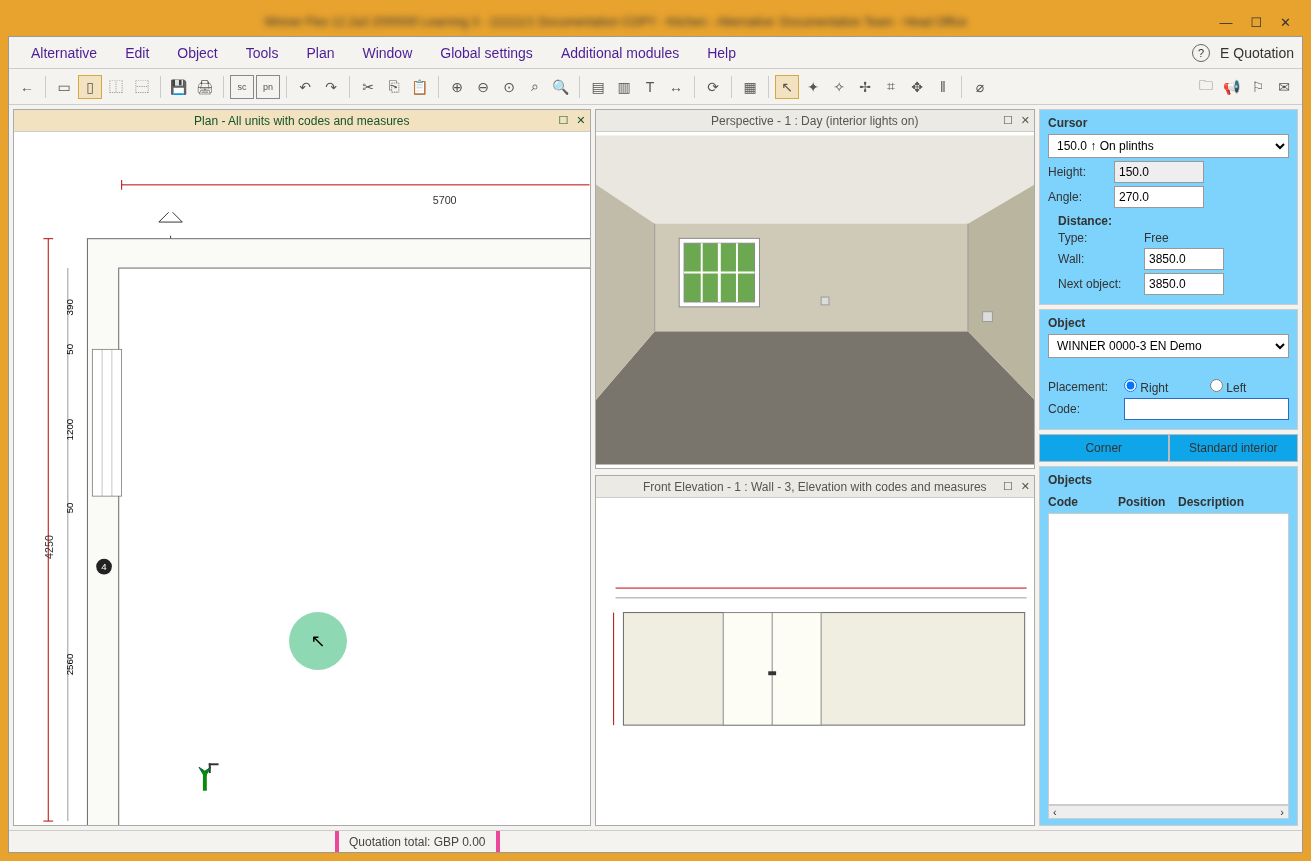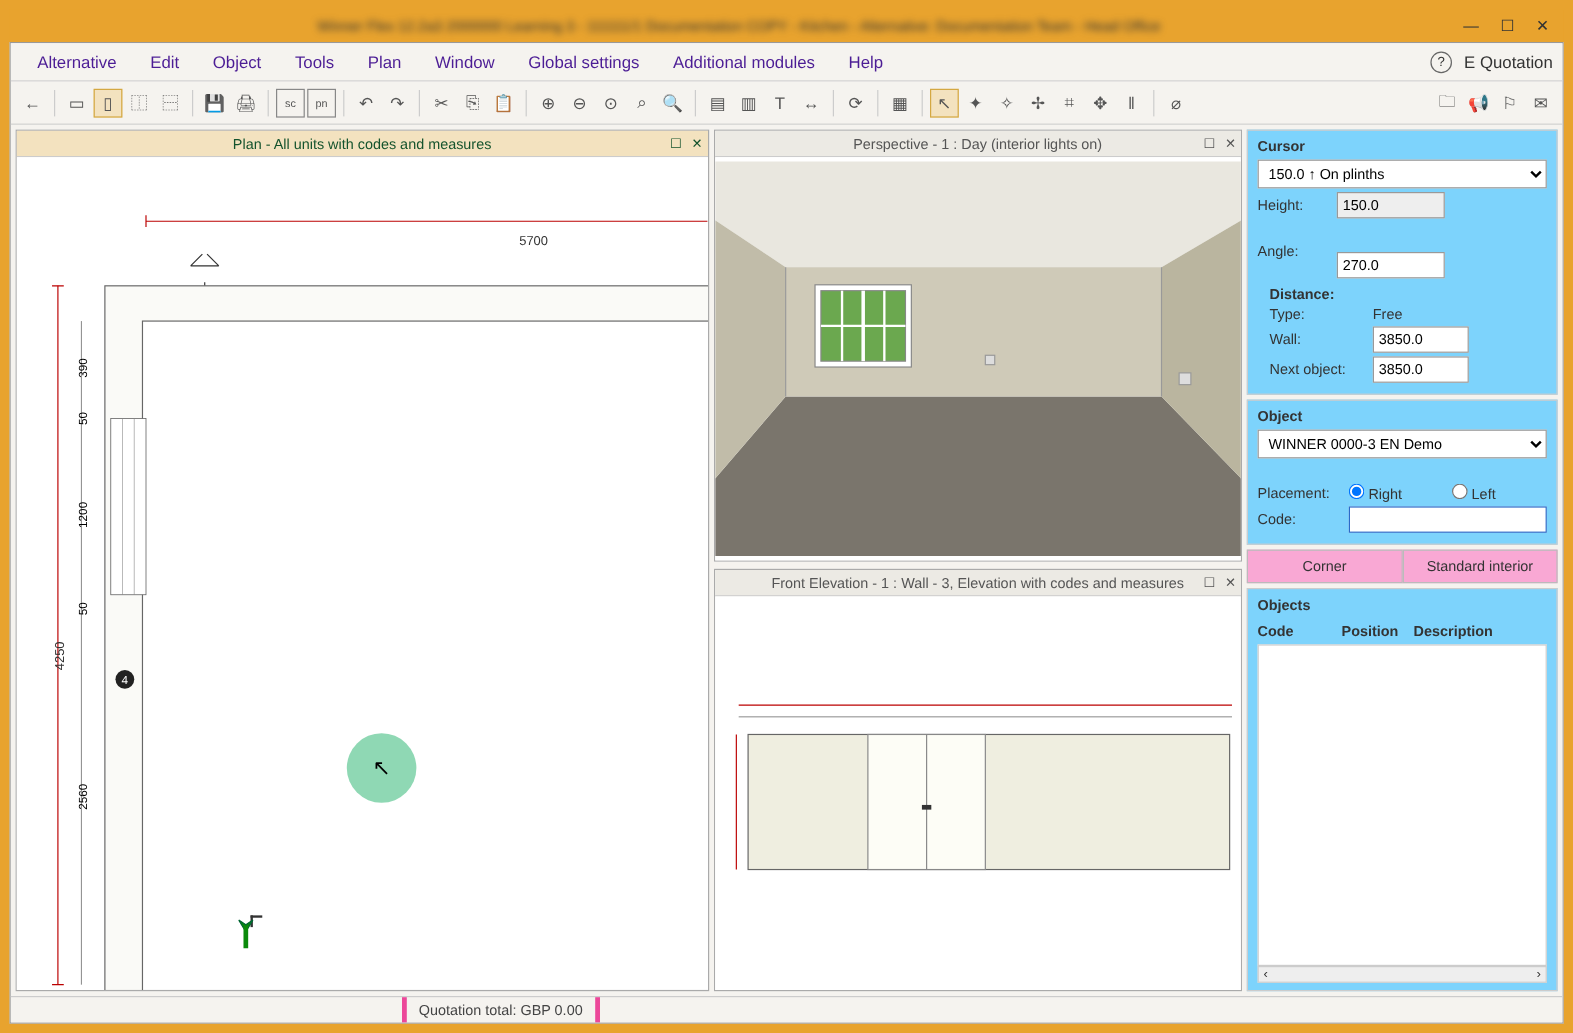--- a/index.html
+++ b/index.html
@@ -33,21 +33,21 @@
 .mid-col .pane:last-child { flex: 1; }
 .panel-group { background: #7dd3fc; border: 1px solid #ccc; padding: 6px 8px; }
 .panel-title { font-weight: bold; font-size: 12px; margin-bottom: 4px; }
 .form-row { display: flex; align-items: center; margin: 3px 0; gap: 6px; }
 .form-row label { width: 60px; font-size: 12px; }
 .form-row .lbl-wide { width: 80px; }
 input[type="text"] { border: 1px solid #999; padding: 2px 4px; font-size: 12px; height: 22px; }
 select { border: 1px solid #999; padding: 2px 4px; font-size: 12px; height: 24px; background: #fff; }
 .btn { background: #e6e4de; border: 1px solid #bbb; padding: 4px 20px; font-size: 12px; cursor: pointer; }
 .tab-row { display: flex; }
-.tab { flex: 1; text-align: center; padding: 6px 12px; background: #f9a8d4; border: 1px solid #bbb; font-size: 12px; cursor: pointer; }
+.tab { flex: 1; text-align: center; padding: 6px 12px; background: #0ea5e9; border: 1px solid #bbb; font-size: 12px; cursor: pointer; }
 .list-header { display: flex; font-weight: bold; font-size: 12px; padding: 4px 0; }
 .list-box { background: #fff; border: 1px solid #ccc; flex: 1; min-height: 80px; }
 .status-bar { height: 22px; background: #f5f3ef; border-top: 1px solid #ccc; display: flex; align-items: center; font-size: 12px; color: #444; }
 .status-seg { border-right: 4px solid #ec4899; padding: 0 10px; height: 100%; display: flex; align-items: center; }
 .status-seg:first-child { width: 330px; }
 .cursor-highlight { position: absolute; left: 275px; top: 480px; width: 58px; height: 58px; background: #8fd8b4; border-radius: 50%; display: flex; align-items: center; justify-content: center; }
 .cursor-arrow { font-size: 18px; color: #000; }
 svg { overflow: visible; }
 .scroll-row { display: flex; justify-content: space-between; background: #eee; border: 1px solid #ccc; padding: 0 4px; font-size: 11px; }
 </style>
@@ -265,21 +265,21 @@
             <select style="flex:1">
               <option>150.0  ↑ On plinths</option>
             </select>
           </div>
           <div class="form-row">
             <label>Height:</label>
             <input type="text" style="width: 90px; background: rgb(238, 238, 238);" readonly="" value="150.0">
           </div>
           <div class="form-row">
             <label>Angle:</label>
-            <input type="text" style="width: 90px; margin-top: 25px;" value="270.0">
+            <input type="text" style="width: 90px;" value="270.0">
           </div>
           <div style="margin-top:6px;padding-left:10px">
             <div style="font-weight:bold">Distance:</div>
             <div class="form-row">
                 <span class="lbl-wide">Type:</span>
                 <span>Free</span>
               </div>
             <div class="form-row">
                 <span class="lbl-wide">Wall:</span>
                 <input type="text" style="width: 80px;" value="3850.0">

